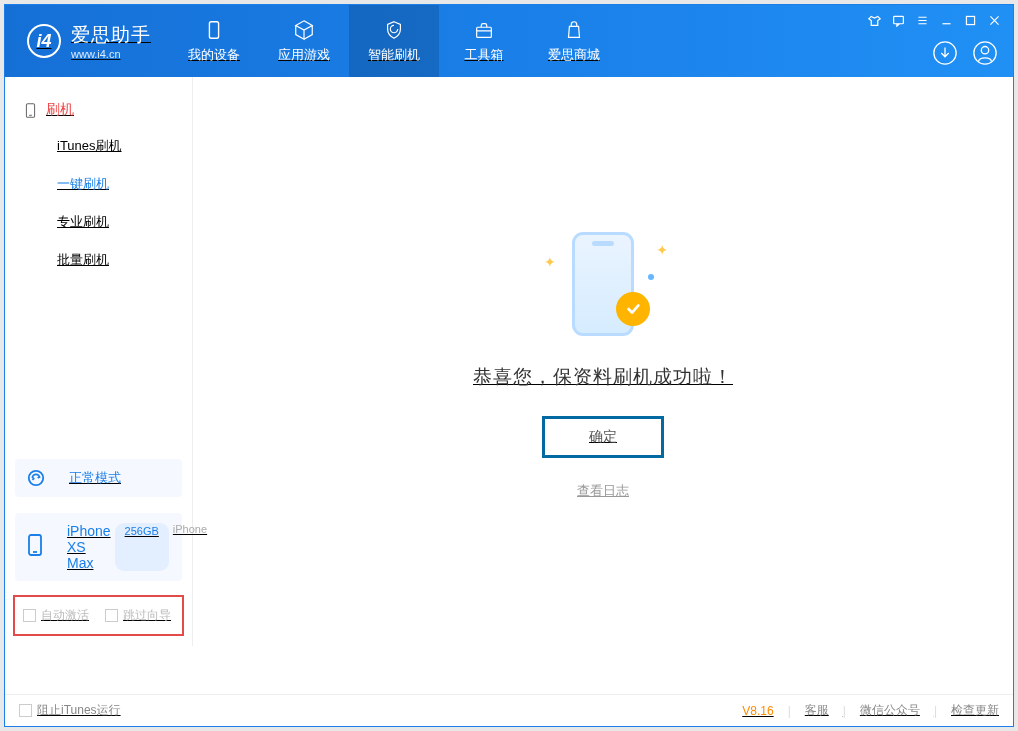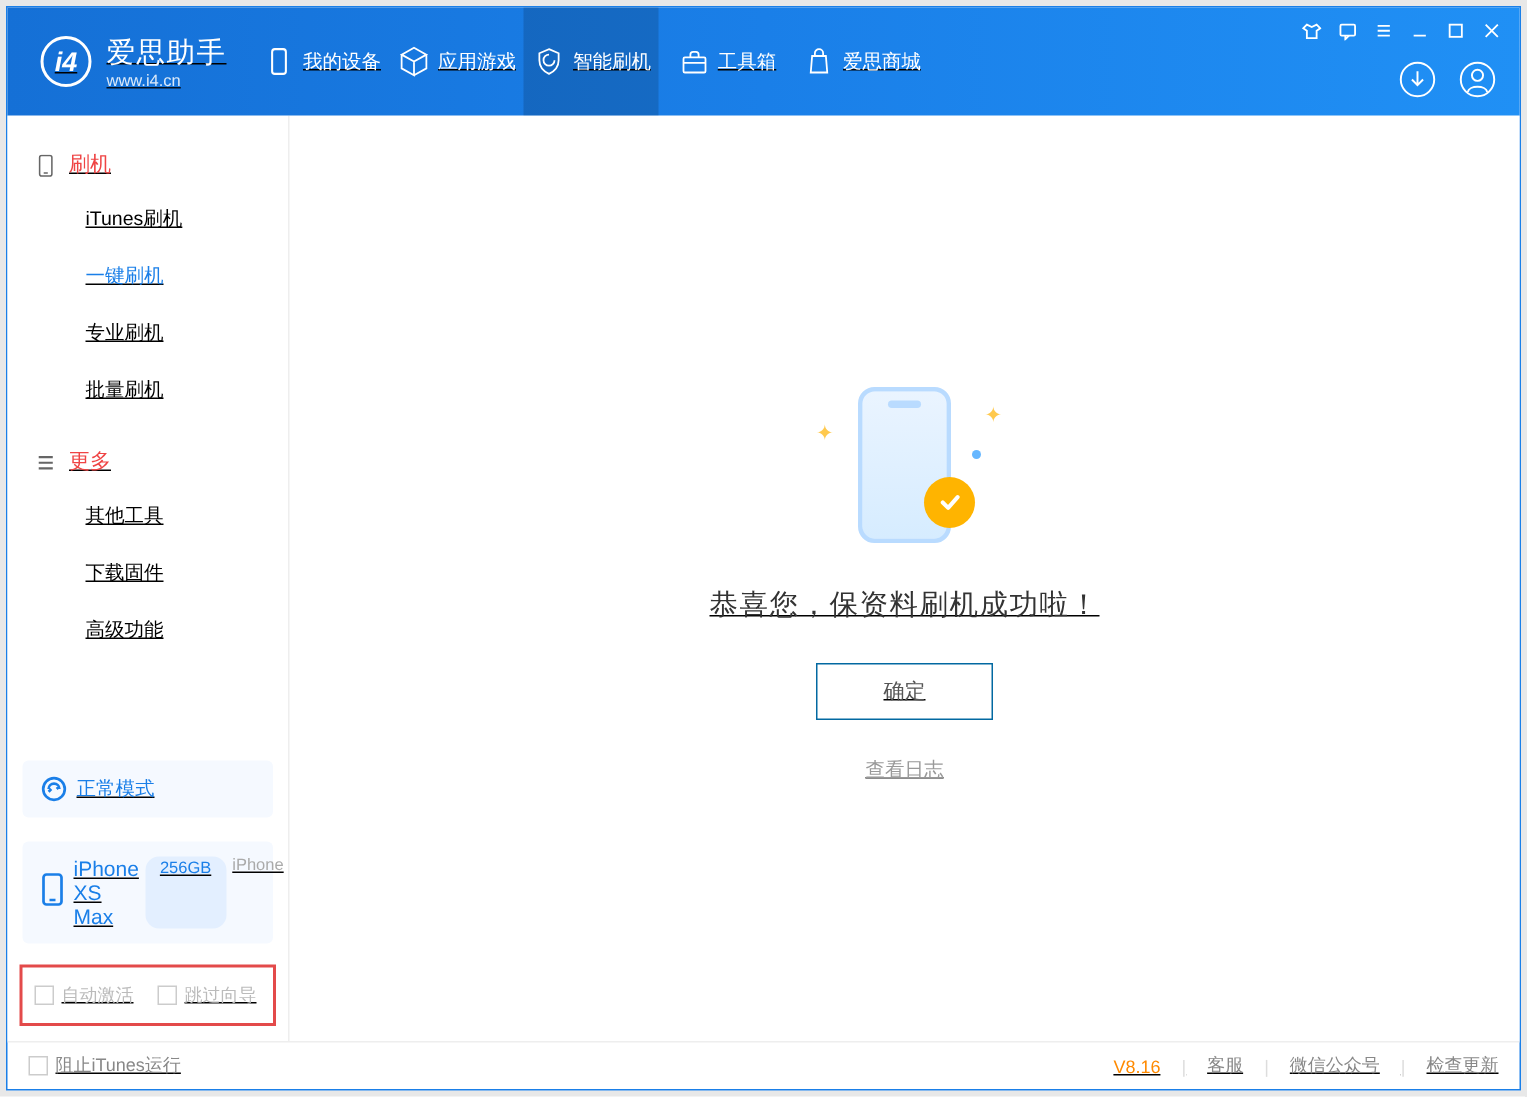--- a/index.html
+++ b/index.html
@@ -8,21 +8,21 @@
 
 
 .header { height: 72px; background: linear-gradient(90deg, #1570d6 0%, #1a7fe8 50%, #2090f5 100%); display: flex; align-items: center; position: relative; }
 .logo-area { display: flex; align-items: center; padding: 0 18px 0 22px; gap: 10px; }
 .logo-icon { width: 34px; height: 34px; border-radius: 50%; border: 2px solid #fff; display: flex; align-items: center; justify-content: center; }
 .logo-icon span { font-weight: bold; font-style: italic; color: #fff; font-size: 18px; }
 .logo-text { color: #fff; }
 .logo-text .brand { font-size: 19px; font-weight: 500; letter-spacing: 1px; }
 .logo-text .site { font-size: 11px; opacity: .85; }
 .nav { display: flex; height: 100%; }
-.nav-item { width: 90px; height: 100%; display: flex; flex-direction: row; align-items: center; justify-content: center; color: #fff; font-size: 13px; cursor: pointer; gap: 4px; }
+.nav-item { width: 90px; height: 100%; display: flex; flex-direction: column; align-items: center; justify-content: center; color: #fff; font-size: 13px; cursor: pointer; gap: 4px; }
 .nav-item.active { background: rgba(0,0,0,.15); }
 .nav-icon { width: 24px; height: 24px; display: flex; align-items: center; justify-content: center; }
 .nav-icon svg { width: 22px; height: 22px; fill: #fff; stroke: #fff; }
 .header-right { position: absolute; right: 12px; top: 8px; display: flex; gap: 10px; }
 .hr-icon { width: 14px; height: 14px; display: flex; align-items: center; justify-content: center; color: #fff; cursor: pointer; }
 .hr-icon svg { width: 13px; height: 13px; stroke: #fff; fill: none; stroke-width: 1.5; }
 .header-user { position: absolute; right: 14px; bottom: 10px; display: flex; gap: 12px; }
 .hu-icon { width: 28px; height: 28px; display: flex; align-items: center; justify-content: center; cursor: pointer; }
 .hu-icon svg { width: 26px; height: 26px; stroke: #fff; fill: none; stroke-width: 1.4; }
 
@@ -30,21 +30,21 @@
 .body { flex: 1; display: flex; background: #fff; overflow: hidden; }
 
 
 .sidebar { width: 188px; border-right: 1px solid #eee; display: flex; flex-direction: column; }
 .sidebar-scroll { flex: 1; overflow: auto; padding-top: 10px; }
 .side-group { padding: 6px 0; }
 .side-group-header { display: flex; align-items: center; gap: 8px; padding: 8px 18px; color: #ef4444; font-size: 14px; }
 .side-group-header svg { width: 15px; height: 15px; stroke: #666; fill: none; stroke-width: 1.5; }
 .side-item { padding: 10px 0 10px 52px; font-size: 13px; color: #000000; cursor: pointer; }
 .side-item.active { color: #1a7fe8; }
-.side-device-box { margin: 8px 10px; background: #f5f9ff; border-radius: 4px; padding: 10px 12px; display: flex; align-items: center; gap: 6px; }
+.side-device-box { margin: 8px 10px; background: #f5f9ff; border-radius: 4px; padding: 10px 12px; display: flex; align-items: center; gap: 24px; }
 .side-device-box.mode { color: #1a7fe8; font-size: 13px; }
 .side-device-box.mode svg { width: 18px; height: 18px; stroke: #1a7fe8; fill: none; stroke-width: 2; }
 .device-box-content { display: flex; gap: 4px; }
 .dev-name { color: #1a7fe8; font-size: 14px; font-weight: 500; }
 .dev-capacity { display: inline-block; background: #e3efff; color: #1a7fe8; font-size: 11px; padding: 2px 10px; border-radius: 9px; width: fit-content; }
 .dev-type { color: #aaa; font-size: 11px; }
 .dev-icon svg { width: 16px; height: 22px; stroke: #1a7fe8; fill: none; stroke-width: 1.8; }
 .bottom-checks { border: 2px solid #e34a4a; margin: 6px 8px 10px; padding: 10px 8px; display: flex; gap: 16px; align-items: center; }
 .chk { display: flex; align-items: center; gap: 5px; font-size: 12px; color: #bbb; cursor: pointer; }
 .chk .box { width: 13px; height: 13px; border: 1px solid #ccc; background: #fff; }
@@ -55,25 +55,25 @@
 .illus { width: 130px; height: 120px; position: relative; display: flex; align-items: center; justify-content: center; }
 .phone { width: 62px; height: 104px; border-radius: 11px; border: 3px solid #b9dbff; background: linear-gradient(180deg,#eaf4ff,#d6ecff); position: relative; }
 .phone::before { content: ""; position: absolute; top: 6px; left: 50%; transform: translateX(-50%); width: 22px; height: 5px; background: #b9dbff; border-radius: 3px; }
 .check-badge { position: absolute; right: 18px; bottom: 18px; width: 34px; height: 34px; border-radius: 50%; background: #ffb400; display: flex; align-items: center; justify-content: center; }
 .check-badge svg { width: 18px; height: 18px; stroke: #fff; fill: none; stroke-width: 3; stroke-linecap: round; stroke-linejoin: round; }
 .sparkle { position: absolute; color: #ffc94d; font-size: 14px; }
 .sparkle.s1 { left: 6px; top: 30px; }
 .sparkle.s2 { right: 0px; top: 18px; }
 .sparkle.dot { width: 6px; height: 6px; background: #66b7ff; border-radius: 50%; right: 14px; bottom: 64px; }
 .success-text { font-size: 19px; color: #333; letter-spacing: 1px; }
-.ok-btn { border: 1px solid #0369a1; background: #fff; padding: 9px 44px; font-size: 14px; color: #555; cursor: pointer; margin-top: 6px; }
+.ok-btn { border: 3px solid #0369a1; background: #fff; padding: 9px 44px; font-size: 14px; color: #555; cursor: pointer; margin-top: 6px; }
 .log-link { font-size: 13px; color: #999; text-decoration: underline; cursor: pointer; margin-top: 4px; }
 
 
-.footer { height: 32px; border-top: 1px solid #eee; display: flex; align-items: center; padding: 0 14px; font-size: 12px; color: #888; }
+.footer { height: 32px; border-top: 1px solid #eee; display: flex; align-items: center; padding: 0 14px; font-size: 12px; color: #888; margin-top: 48px; }
 .footer .chk { color: #888; }
 .foot-right { margin-left: auto; display: flex; align-items: center; gap: 14px; }
 .foot-link { color: #888; cursor: pointer; }
 .foot-sep { color: #ddd; }
 .ver { color: #ff8a00; }
 </style>
 </head>
 <body>
 
 <div class="window">
@@ -194,31 +194,20 @@
                 <line x1="6" y1="18" x2="10" y2="18"></line>
               </svg>
             <span>刷机</span>
           </div>
           <div class="side-item">iTunes刷机</div>
           <div class="side-item active">一键刷机</div>
           <div class="side-item">专业刷机</div>
           <div class="side-item">批量刷机</div>
         </div>
 
-        <div class="side-group">
-          <div class="side-group-header">
-            <svg viewBox="0 0 16 16">
-                <path d="M3 4 H13 M3 8 H13 M3 12 H13"></path>
-              </svg>
-            <span>更多</span>
-          </div>
-          <div class="side-item">其他工具</div>
-          <div class="side-item">下载固件</div>
-          <div class="side-item">高级功能</div>
-        </div>
 
       </div>
 
       <div class="side-device-box mode">
         <svg viewBox="0 0 20 20">
             <circle cx="10" cy="10" r="8"></circle>
             <path d="M6 10 A4 4 0 0 1 14 10 M8 10 L6 12 M12 10 L14 8"></path>
           </svg>
         <span>正常模式</span>
       </div>

